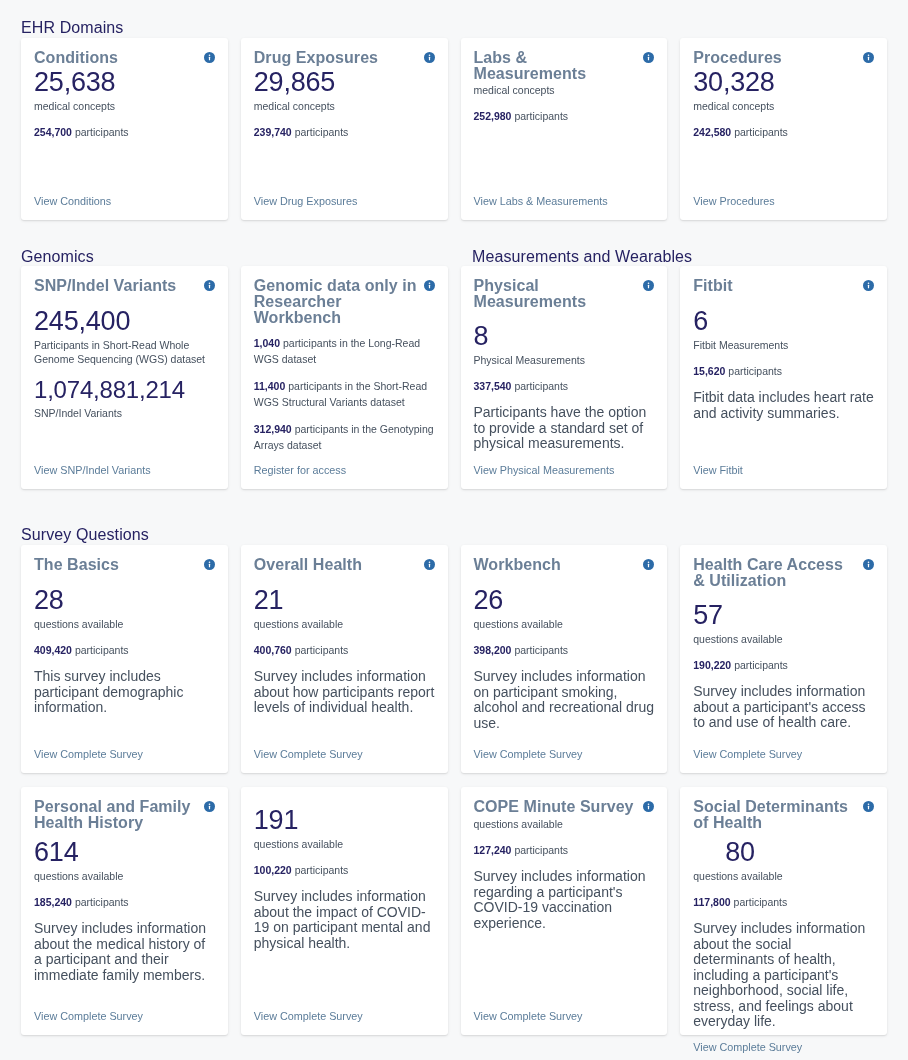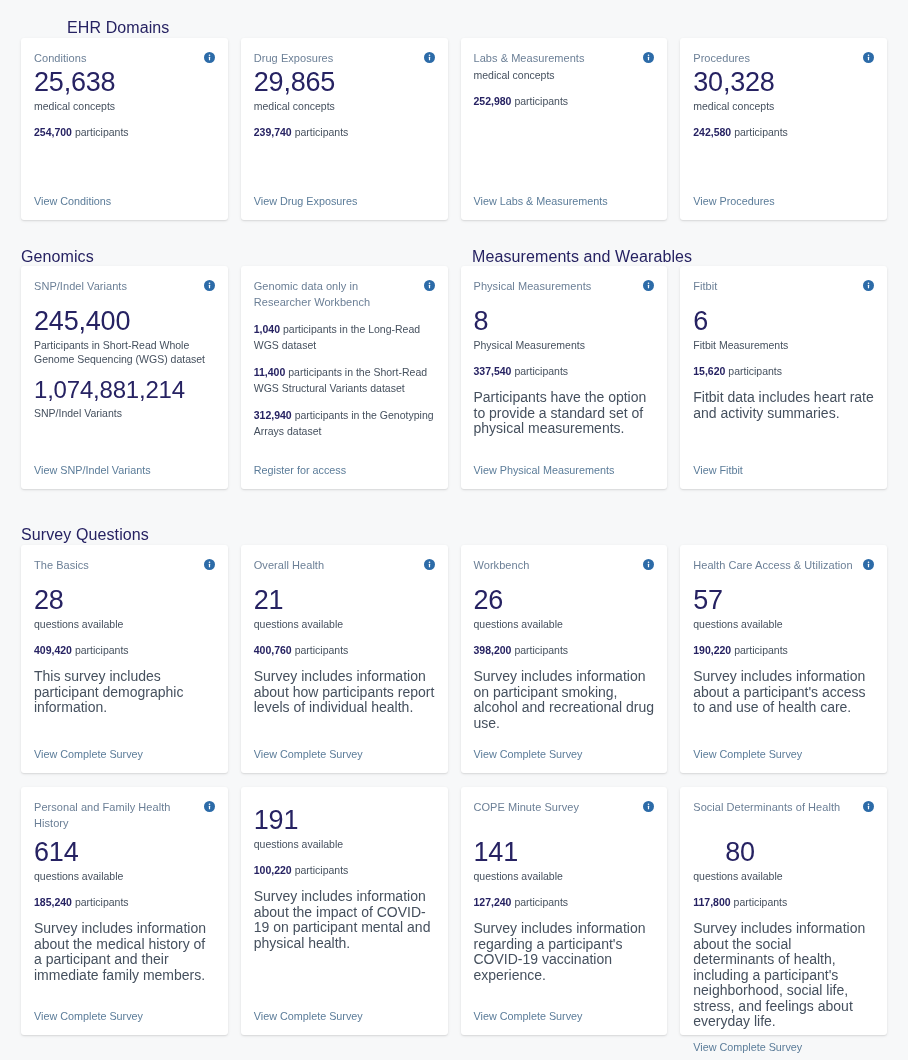--- a/index.html
+++ b/index.html
@@ -58,24 +58,24 @@
 
   .card-head {
     display: flex;
     align-items: flex-start;
     justify-content: space-between;
     gap: 6px;
     min-height: 17px;
   }
 
   .card-title {
-    font-size: 11px;
+    font-size: 16px;
     line-height: 16px;
     color: #6b7f96;
-    font-weight: 400;
+    font-weight: 700;
     letter-spacing: 0.05px;
     flex: 1 1 auto;
   }
 
   .info-icon {
     flex: 0 0 auto;
     width: 11px;
     height: 11px;
     border-radius: 50%;
     background: #2c6ba8;
@@ -136,21 +136,21 @@
     line-height: 14px;
     color: #5b7c99;
     margin-top: auto;
     padding: 10px 0 12px 0;
     cursor: pointer;
     text-decoration: none;
     display: block;
   }
 
   
-  #ehr-heading      { position: absolute; top: 18px;  left: 0; right: 0; margin-left: 46px; }
+  #ehr-heading      { position: absolute; top: 18px;  left: 0; right: 0; }
   #ehr-grid         { position: absolute; top: 38px;  left: 0; right: 0; }
   #ehr-grid .card   { height: 182px; }
 
   #genomics-heading { position: absolute; top: 247px; left: 0; right: 0; }
   #genomics-grid    { position: absolute; top: 266px; left: 0; right: 0; }
   #genomics-grid .card { height: 223px; }
 
   #survey-heading   { position: absolute; top: 525px; left: 0; right: 7px; }
   #survey-grid      { position: absolute; top: 545px; left: 0; right: 0; }
   #survey-grid .card.row1 { height: 228px; }
@@ -418,21 +418,20 @@
     <div class="card row2">
       <div class="card-head">
         <div class="card-title">COPE Minute Survey</div>
         <span class="info-icon">
             <svg width="7" height="7" viewBox="0 0 7 7">
               <circle cx="3.5" cy="1.3" r="0.8" fill="#fff"></circle>
               <rect x="2.9" y="2.7" width="1.2" height="3.5" rx="0.5" fill="#fff"></rect>
             </svg>
           </span>
       </div>
-      <div class="big-number" style="margin-top:21px;">141</div>
       <div class="sub-label">questions available</div>
       <div class="participants"><b>127,240</b> <span>participants</span></div>
       <div class="description">Survey includes information regarding a participant's COVID-19 vaccination experience.</div>
       <a class="card-link">View Complete Survey</a>
     </div>
 
     <div class="card row2">
       <div class="card-head">
         <div class="card-title">Social Determinants of Health</div>
         <span class="info-icon">

